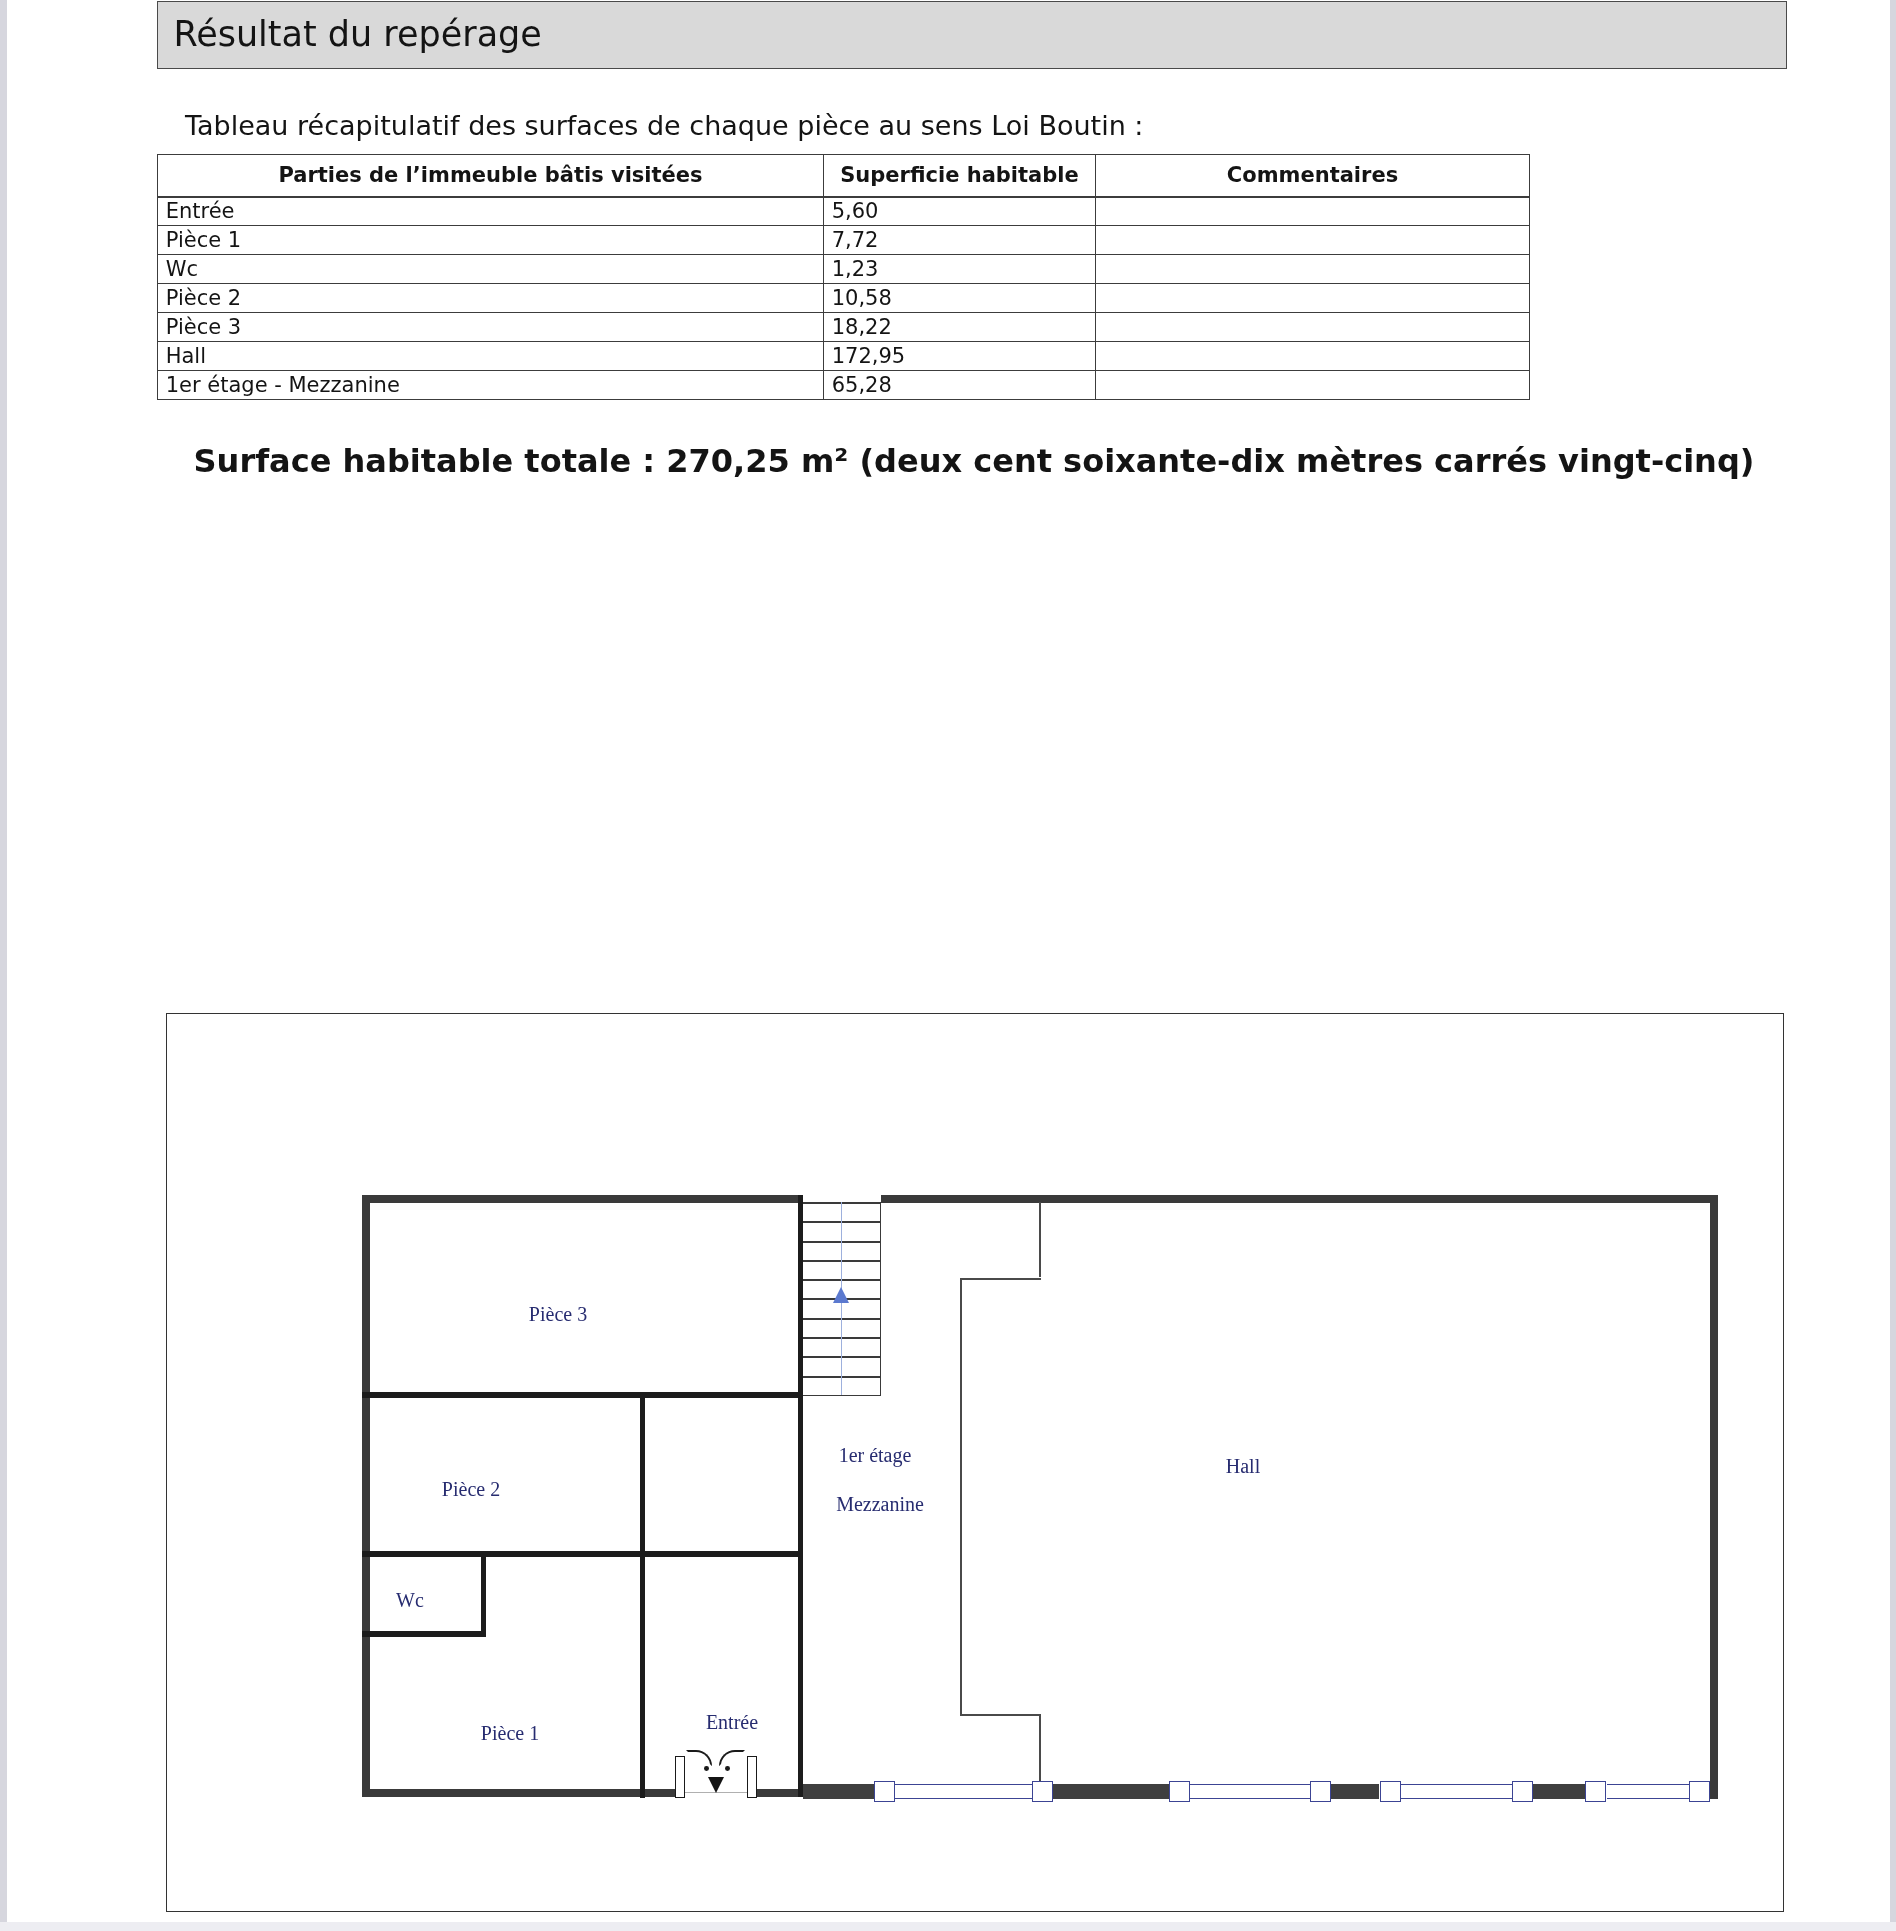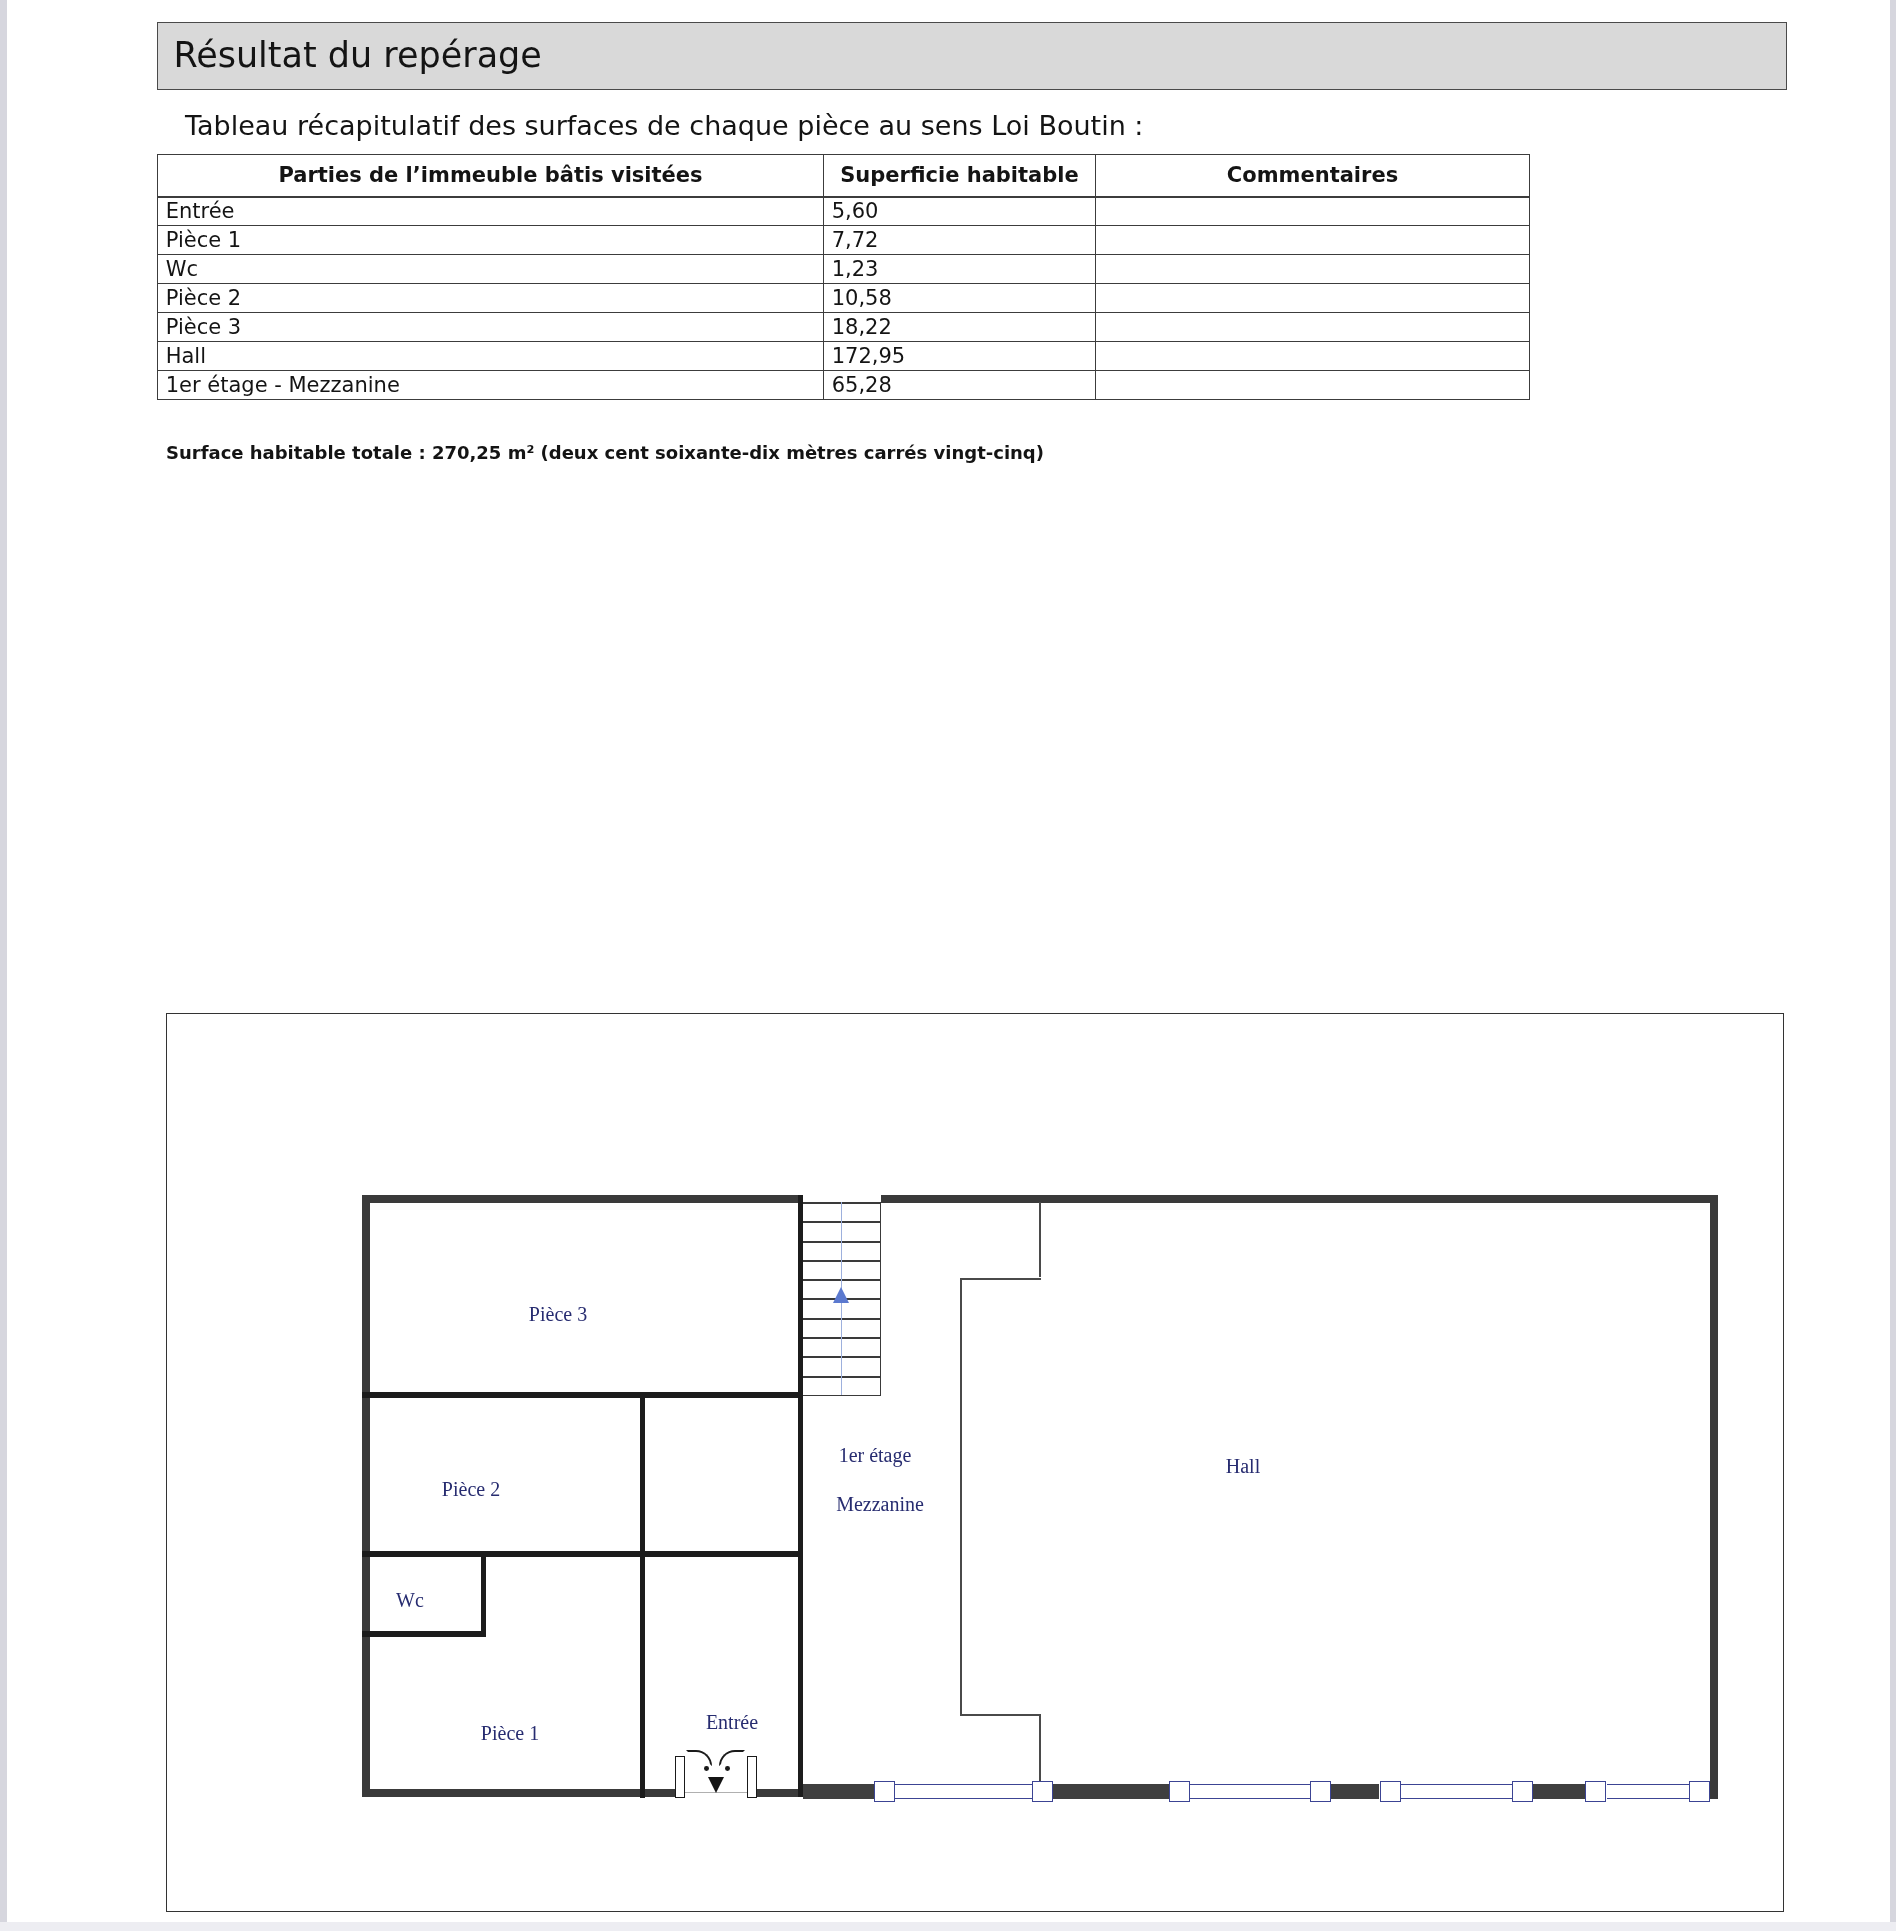--- a/index.html
+++ b/index.html
@@ -12,36 +12,36 @@
     --edge-strip:#d6d6de;
   }
   html,body{margin:0;padding:0;background:#fff;}
   .page{position:relative;width:1896px;height:1931px;background:#ffffff;overflow:hidden;
         font-family:"DejaVu Sans","Liberation Sans",sans-serif;color:#141414;}
   .edge{position:absolute;background:var(--edge-strip);}
   .edge.left{left:0;top:0;width:6.8px;height:1931px;}
   .edge.right{left:1890px;top:0;width:6.8px;height:1931px;}
   .edge.bottom{left:0;top:1922px;width:1896px;height:8.7px;background:#ededf2;}
 
-  .title-box{position:absolute;left:157px;top:22px;width:1630px;height:68px;
+  .title-box{position:absolute;left:157px;top:1px;width:1630px;height:68px;
              background:#d9d9d9;border:1.9px solid #4a4a4a;box-sizing:border-box;
              line-height:64px;padding-left:15.4px;font-size:35px;}
   .intro{position:absolute;left:185px;top:110px;font-size:27px;}
 
   table.rec{position:absolute;left:157px;top:154px;width:1372px;border-collapse:collapse;
             table-layout:fixed;font-size:21px;}
   table.rec th,table.rec td{border:1.9px solid #3c3c3c;box-sizing:border-box;
             padding:0 7.7px;vertical-align:middle;overflow:hidden;white-space:nowrap;}
   table.rec th{height:42px;font-weight:bold;text-align:center;border-bottom:2.9px solid #3c3c3c;}
   table.rec td{height:29px;text-align:left;}
   table.rec td.num{text-align:left;}
   col.c1{width:666px;} col.c2{width:272px;} col.c3{width:434px;}
 
-  .total{position:absolute;left:166px;top:442px;width:1616px;
-         font-size:18px;font-weight:bold;}
+  .total{position:absolute;left:166px;top:442px;width:1616px;text-align:center;
+         font-size:32px;font-weight:bold;}
 
   .figure{position:absolute;left:166px;top:1013px;width:1618px;height:899px;
           border:1.9px solid #333;box-sizing:border-box;background:#fff;}
   .figure *{position:absolute;box-sizing:border-box;}
   .wall{background:var(--wall-outer);}
   .iwall{background:var(--wall-inner);}
   .mezz{background:#4a4a4a;}
 
   .stairs{left:636px;top:188px;width:78px;height:194px;background:
           repeating-linear-gradient(to bottom,#3a3a3a 0 1.9px,transparent 1.9px 19.3px);

